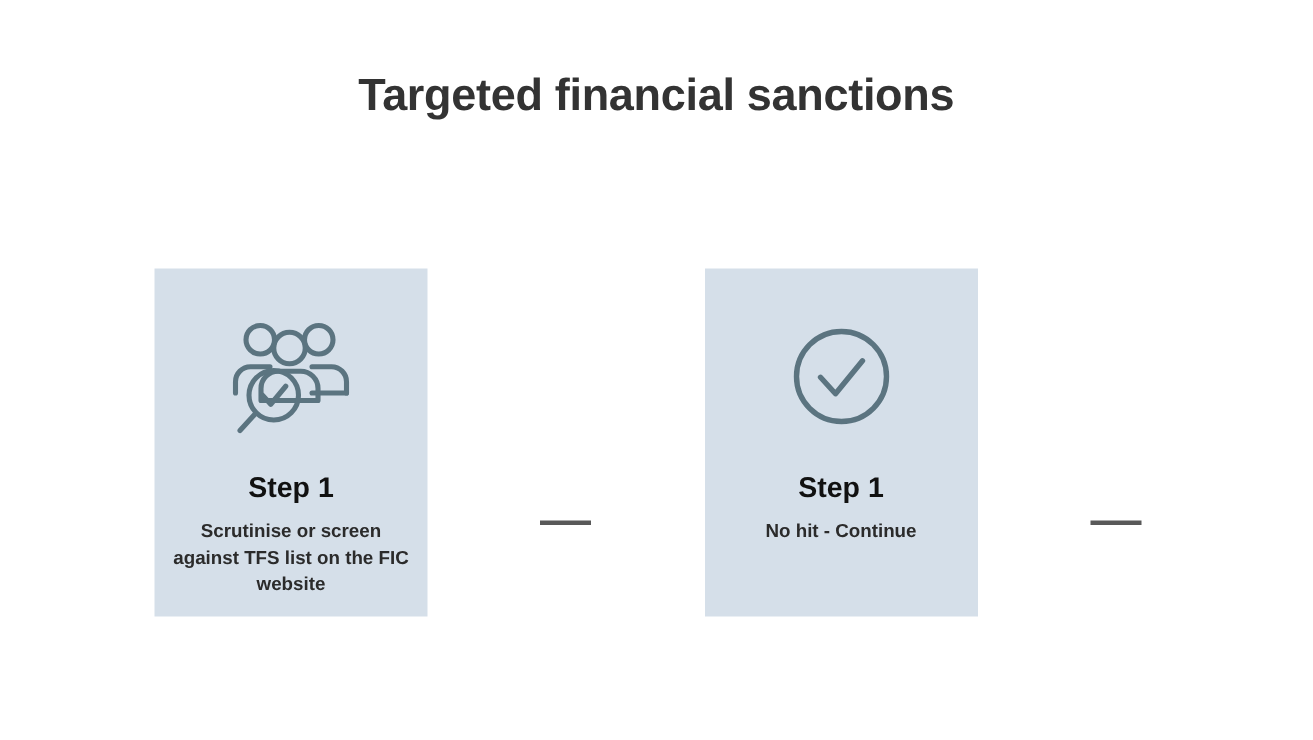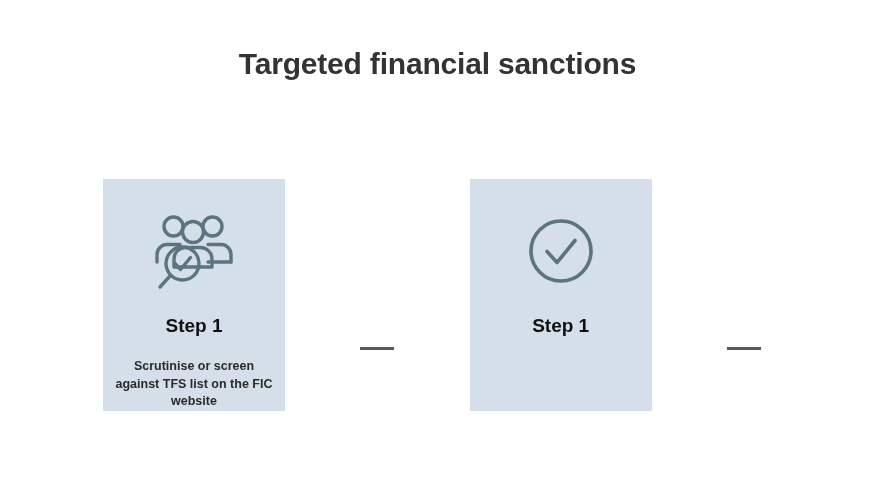--- a/index.html
+++ b/index.html
@@ -63,21 +63,21 @@
   }
   .step-heading {
     margin-top: 16px;
     font-size: 19px;
     font-weight: bold;
     color: #111111;
     line-height: 1.2;
     text-align: center;
   }
   .step-desc {
-    margin-top: 20px;
+    margin-top: 8px;
     width: 160px;
     font-size: 12.5px;
     font-weight: bold;
     color: #2b2b2b;
     line-height: 1.42;
     text-align: center;
   }
   .connector {
     align-self: center;
     width: 34px;
@@ -137,20 +137,21 @@
     </div>
 
     <div class="step-card">
       <div class="step-icon">
         <svg width="68" height="68" viewBox="0 0 68 68" fill="none" stroke="#5b7480" stroke-width="3.6" stroke-linecap="round" stroke-linejoin="round">
           <circle cx="34" cy="34" r="30"></circle>
           <path d="M20 34.5 l10 11 18 -22"></path>
         </svg>
       </div>
       <div class="step-heading">Step 1</div>
+      <div class="step-desc">No hit - Continue</div>
     </div>
 
     <div class="conn-slot">
       <div class="connector"></div>
     </div>
 
 
   </div>
 </div>
 

